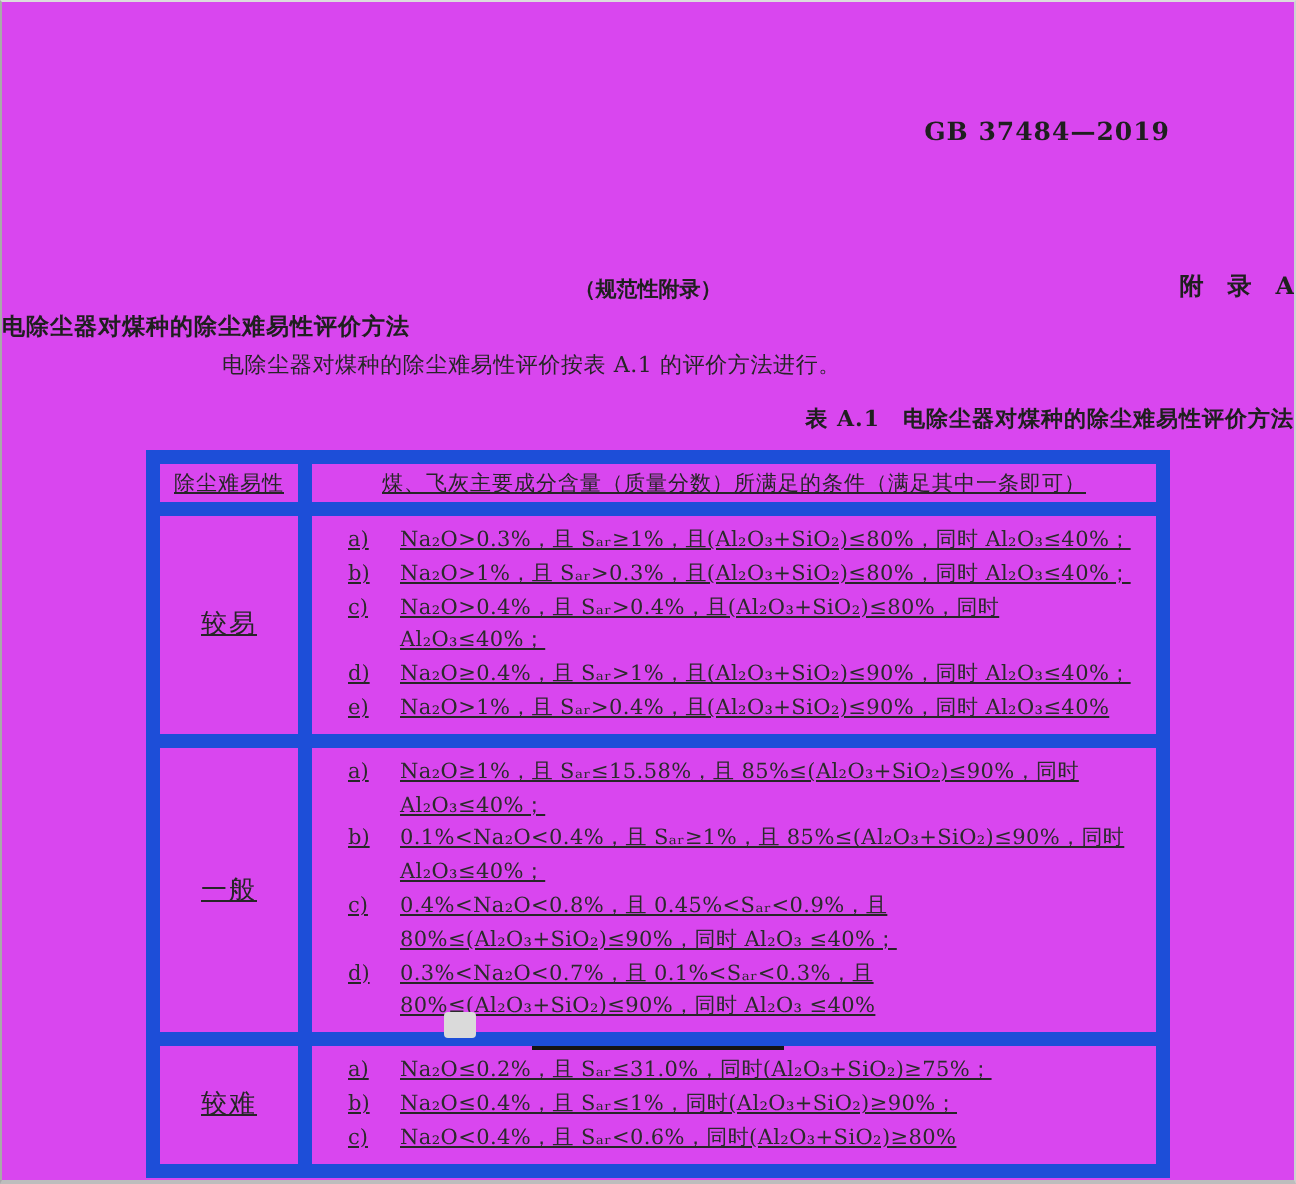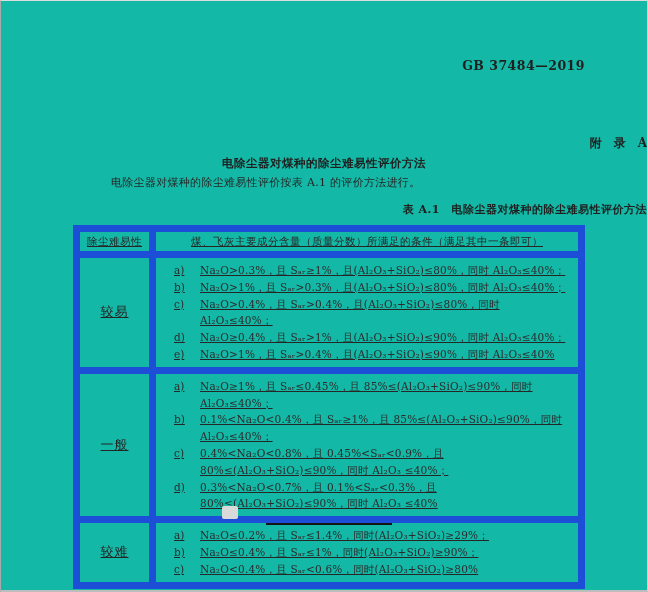--- a/index.html
+++ b/index.html
@@ -4,21 +4,21 @@
 <style>
   html, body { margin: 0; padding: 0; background: #ffffff; }
   body {
     font-family: "DejaVu Serif", "Liberation Serif", serif;
     color: #262626;
   }
   .page {
     position: relative;
     width: 648px;
     height: 592px;
-    background: #14b8a6;
+    background: #d946ef;
     border-left: 1px solid #a9a9a9;
     border-right: 1px solid #cfcfcf;
     border-top: 1px solid #dcdcdc;
     border-bottom: 2px solid #bdbdbd;
     box-sizing: border-box;
     overflow: hidden;
   }
   .doc-number {
     position: absolute;
     top: 57px;
@@ -43,21 +43,21 @@
     left: 0; width: 100%;
     text-align: center;
     font-weight: bold;
     font-size: 10.5px;
     color: #1f1f1f;
   }
   .appendix-heading {
     position: absolute;
     top: 155px;
     left: 0; width: 100%;
-    text-align: center;
+    text-align: left;
     font-weight: bold;
     font-size: 11.5px;
     letter-spacing: 0.5px;
     color: #1f1f1f;
   }
   .intro {
     position: absolute;
     top: 174px;
     left: 88px;
     width: 512px;
@@ -147,20 +147,21 @@
   }
 </style>
 </head>
 <body>
 
 <div class="page">
 
   <div class="doc-number">GB 37484—2019</div>
 
   <div class="appendix-title">附　录　A</div>
+  <div class="appendix-subtitle">（规范性附录）</div>
   <div class="appendix-heading">电除尘器对煤种的除尘难易性评价方法</div>
 
   <p class="intro">电除尘器对煤种的除尘难易性评价按表 A.1 的评价方法进行。</p>
 
   <div class="table-caption">表 A.1　电除尘器对煤种的除尘难易性评价方法</div>
 
   <table class="eval">
     <thead>
       <tr>
         <th class="col-difficulty">除尘难易性</th>
@@ -191,42 +192,42 @@
             <span class="cl">e)</span>
             <span class="ct">Na₂O&gt;1%，且 Sₐᵣ&gt;0.4%，且(Al₂O₃+SiO₂)≤90%，同时 Al₂O₃≤40%</span>
           </div>
         </td>
       </tr>
       <tr class="row-medium">
         <td class="difficulty">一般</td>
         <td class="conditions">
           <div class="cond">
             <span class="cl">a)</span>
-            <span class="ct">Na₂O≥1%，且 Sₐᵣ≤0.45%，且 85%≤(Al₂O₃+SiO₂)≤90%，同时 Al₂O₃≤40%；</span>
+            <span class="ct">Na₂O≥1%，且 Sₐᵣ≤15.58%，且 85%≤(Al₂O₃+SiO₂)≤90%，同时 Al₂O₃≤40%；</span>
           </div>
           <div class="cond">
             <span class="cl">b)</span>
             <span class="ct">0.1%&lt;Na₂O&lt;0.4%，且 Sₐᵣ≥1%，且 85%≤(Al₂O₃+SiO₂)≤90%，同时 Al₂O₃≤40%；</span>
           </div>
           <div class="cond">
             <span class="cl">c)</span>
             <span class="ct">0.4%&lt;Na₂O&lt;0.8%，且 0.45%&lt;Sₐᵣ&lt;0.9%，且 80%≤(Al₂O₃+SiO₂)≤90%，同时 Al₂O₃ ≤40%；</span>
           </div>
           <div class="cond">
             <span class="cl">d)</span>
             <span class="ct">0.3%&lt;Na₂O&lt;0.7%，且 0.1%&lt;Sₐᵣ&lt;0.3%，且 80%≤(Al₂O₃+SiO₂)≤90%，同时 Al₂O₃ ≤40%</span>
           </div>
         </td>
       </tr>
       <tr class="row-hard">
         <td class="difficulty">较难</td>
         <td class="conditions">
           <div class="cond">
             <span class="cl">a)</span>
-            <span class="ct">Na₂O≤0.2%，且 Sₐᵣ≤1.4%，同时(Al₂O₃+SiO₂)≥29%；</span>
+            <span class="ct">Na₂O≤0.2%，且 Sₐᵣ≤31.0%，同时(Al₂O₃+SiO₂)≥75%；</span>
           </div>
           <div class="cond">
             <span class="cl">b)</span>
             <span class="ct">Na₂O≤0.4%，且 Sₐᵣ≤1%，同时(Al₂O₃+SiO₂)≥90%；</span>
           </div>
           <div class="cond">
             <span class="cl">c)</span>
             <span class="ct">Na₂O&lt;0.4%，且 Sₐᵣ&lt;0.6%，同时(Al₂O₃+SiO₂)≥80%</span>
           </div>
         </td>

